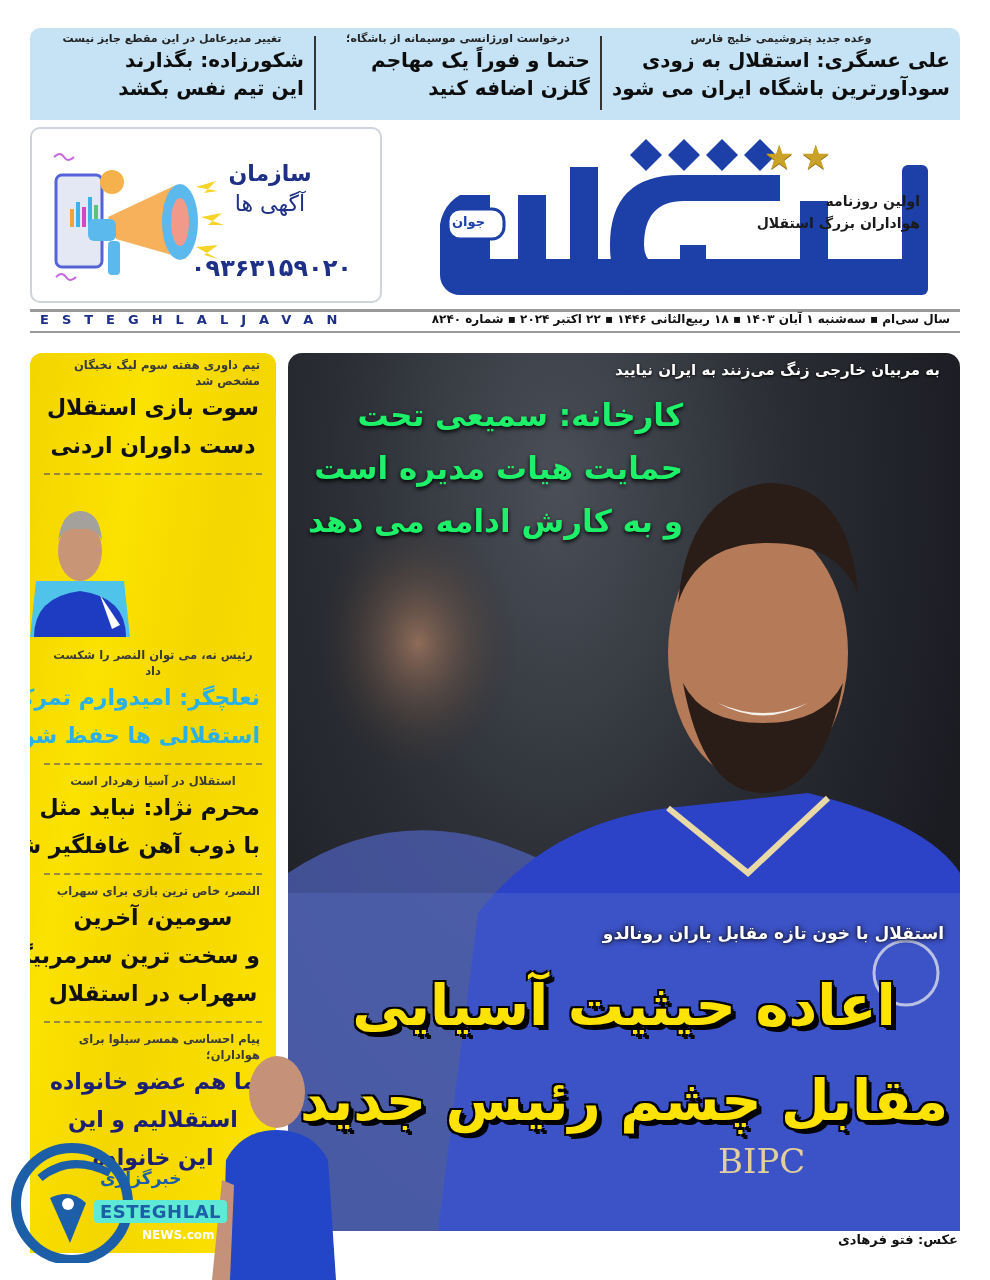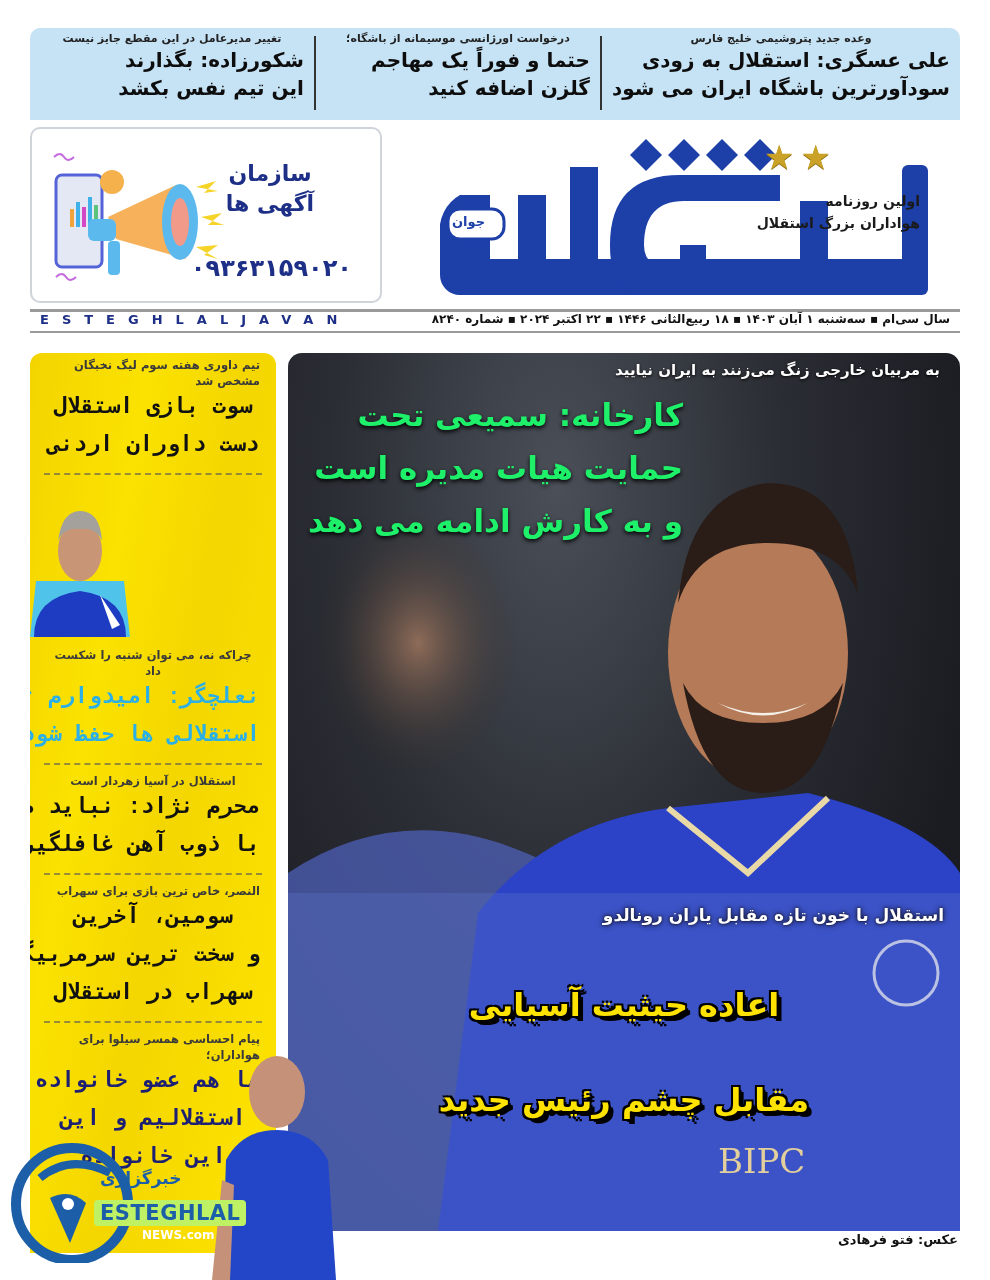--- a/index.html
+++ b/index.html
@@ -17,21 +17,21 @@
   .teaser .kicker { font-size: 11px; font-weight: bold; color: #222; text-align: center; line-height: 14px; }
   .teaser .title { font-size: 20px; font-weight: bold; color: #0d0d0d; text-align: right; line-height: 28px; white-space: nowrap; }
 
   
   .ad-box {
     position: absolute; left: 30px; top: 127px; width: 352px; height: 176px;
     background: #fff; border: 2px solid #cfd3da; border-radius: 10px;
   }
   .ad-text { position: absolute; right: 40px; top: 30px; width: 140px; direction: rtl; text-align: center; color: #1d2f86; }
   .ad-text .l1 { font-size: 22px; font-weight: bold; letter-spacing: 4px; line-height: 30px; }
-  .ad-text .l2 { font-size: 22px; font-weight: bold; letter-spacing: 2px; line-height: 30px; }
+  .ad-text .l2 { font-size: 22px; font-weight: normal; letter-spacing: 2px; line-height: 30px; }
   .ad-phone { position: absolute; right: 28px; top: 125px; font-size: 24px; font-weight: bold; color: #1d2f86; letter-spacing: 1px; direction: ltr; }
   .ad-art { position: absolute; left: 14px; top: 18px; width: 180px; height: 140px; }
 
   .logo { position: absolute; left: 440px; top: 135px; width: 490px; height: 165px; }
   .logo-tagline { position: absolute; right: 70px; top: 190px; direction: rtl; text-align: right; color: #1a1a1a; font-weight: bold; font-size: 14px; line-height: 22px; margin-left: 16px; }
   .stars { position: absolute; left: 764px; top: 140px; display: flex; gap: 6px; }
   .star { color: #c9a227; font-size: 34px; line-height: 34px; text-shadow: 0 1px 0 #8a6a10; }
 
   
   .info-strip {
@@ -43,44 +43,44 @@
   .issue-info { direction: rtl; font-size: 12px; font-weight: bold; color: #111; }
 
   
   .side-col {
     position: absolute; left: 30px; top: 353px; width: 246px; height: 900px;
     background: linear-gradient(100deg, #f3d400 0%, #fbe200 30%, #f4d600 55%, #fde400 100%);
     border-radius: 12px 12px 0 0; overflow: hidden;
   }
   .side-item { direction: rtl; text-align: center; padding: 0 16px; }
   .side-item .kicker { font-size: 11.5px; font-weight: bold; color: #3a3a3a; text-align: right; line-height: 16px; }
-  .side-item .head { font-size: 22px; font-weight: bold; color: #111; line-height: 38px; white-space: nowrap; font-family: Liberation Mono, monospace; }
+  .side-item .head { font-size: 22px; font-weight: bold; color: #111; line-height: 38px; white-space: nowrap; }
   .side-item .head.cyan { color: #2ab0e6; }
   .side-item .head.navy { color: #1c1f73; }
   .dash { height: 0; border-top: 2px dashed #555; margin: 8px 14px; opacity: 0.6; }
   .portrait {
     margin: 12px auto 6px auto; width: 100px; height: 142px; position: relative;
   }
 
   
   .main-photo {
     position: absolute; left: 288px; top: 353px; width: 672px; height: 878px;
     border-radius: 14px 14px 0 14px; overflow: hidden;
     background: radial-gradient(ellipse at 40% 15%, #4a4f58 0%, #2a2d33 40%, #1a1c22 75%);
   }
   .photo-sub { position: absolute; right: 20px; top: 8px; direction: rtl; color: #fff; font-size: 15px; font-weight: bold; text-shadow: 0 1px 3px #000; }
   .photo-head { position: absolute; left: 0; width: 395px; top: 36px; direction: rtl; text-align: right; color: #1ef06a; font-size: 31px; font-weight: bold; line-height: 53px; text-shadow: 0 2px 4px #000; }
-  .main-kicker { position: absolute; right: 16px; top: 552px; direction: rtl; color: #fff; font-size: 17px; font-weight: bold; text-shadow: 0 0 3px #112, 0 0 6px #112; }
-  .main-head { position: absolute; right: 10px; left: 10px; top: 605px; direction: rtl; text-align: center; color: #ffe300; font-size: 32px; font-weight: bold; line-height: 95px; white-space: nowrap;
+  .main-kicker { position: absolute; right: 16px; top: 570px; direction: rtl; color: #fff; font-size: 17px; font-weight: bold; text-shadow: 0 0 3px #112, 0 0 6px #112; }
+  .main-head { position: absolute; right: 10px; left: 10px; top: 605px; direction: rtl; text-align: center; color: #ffe300; font-size: 56px; font-weight: bold; line-height: 95px; white-space: nowrap;
     text-shadow: 3px 3px 0 #000, -2px -2px 0 #000, 2px -2px 0 #000, -2px 2px 0 #000, 5px 5px 0 #000; }
   .credit { position: absolute; right: 32px; top: 1232px; direction: rtl; font-size: 13px; font-weight: bold; color: #111; }
 
   
   .watermark { position: absolute; left: 10px; top: 1138px; width: 200px; height: 125px; }
-  .wm-label { position: absolute; left: 94px; top: 1200px; background: #bef264; color: #1c5fa8; font-weight: bold; font-size: 21px; padding: 1px 6px; border-radius: 4px; letter-spacing: 0.5px; }
+  .wm-label { position: absolute; left: 94px; top: 1200px; background: #5eead4; color: #1c5fa8; font-weight: bold; font-size: 18px; padding: 1px 6px; border-radius: 4px; letter-spacing: 0.5px; }
   .wm-fa { position: absolute; left: 100px; top: 1168px; color: #1c5fa8; font-weight: bold; font-size: 17px; direction: rtl; }
   .wm-com { position: absolute; left: 142px; top: 1228px; color: #fff; font-weight: bold; font-size: 12px; }
 </style>
 </head>
 <body>
 
 <div class="top-bar">
   <div class="teaser">
     <div class="kicker">وعده جدید پتروشیمی خلیج فارس</div>
     <div class="title">علی عسگری: استقلال به زودی</div>
@@ -169,21 +169,21 @@
   </div>
   <div class="dash"></div>
   <svg class="portrait" viewBox="0 0 100 142">
     <polygon points="6,86 94,86 100,142 0,142" fill="#4fc3ea"></polygon>
     <path d="M4 142 q0 -40 46 -46 q46 6 46 46z" fill="#1d3cc2"></path>
     <path d="M70 100 l20 30 l-8 4z" fill="#ffffff"></path>
     <ellipse cx="50" cy="56" rx="22" ry="30" fill="#c99577"></ellipse>
     <path d="M28 46 q4 -30 22 -30 q20 0 22 30 q-6 -14 -22 -12 q-16 -2 -22 12z" fill="#a4a19c"></path>
   </svg>
   <div class="side-item">
-    <div class="kicker" style="text-align:center">چراکه نه، می توان شنبه را شکست داد</div>
+    <div class="kicker" style="text-align:center">رئیس نه، می توان النصر را شکست داد</div>
     <div class="head cyan">نعلچگر: امیدوارم تمرکز</div>
     <div class="head cyan">استقلالی ها حفظ شود</div>
   </div>
   <div class="dash"></div>
   <div class="side-item">
     <div class="kicker" style="text-align:center">استقلال در آسیا زهردار است</div>
     <div class="head">محرم نژاد: نباید مثل بازی</div>
     <div class="head">با ذوب آهن غافلگیر شد</div>
   </div>
   <div class="dash"></div>

